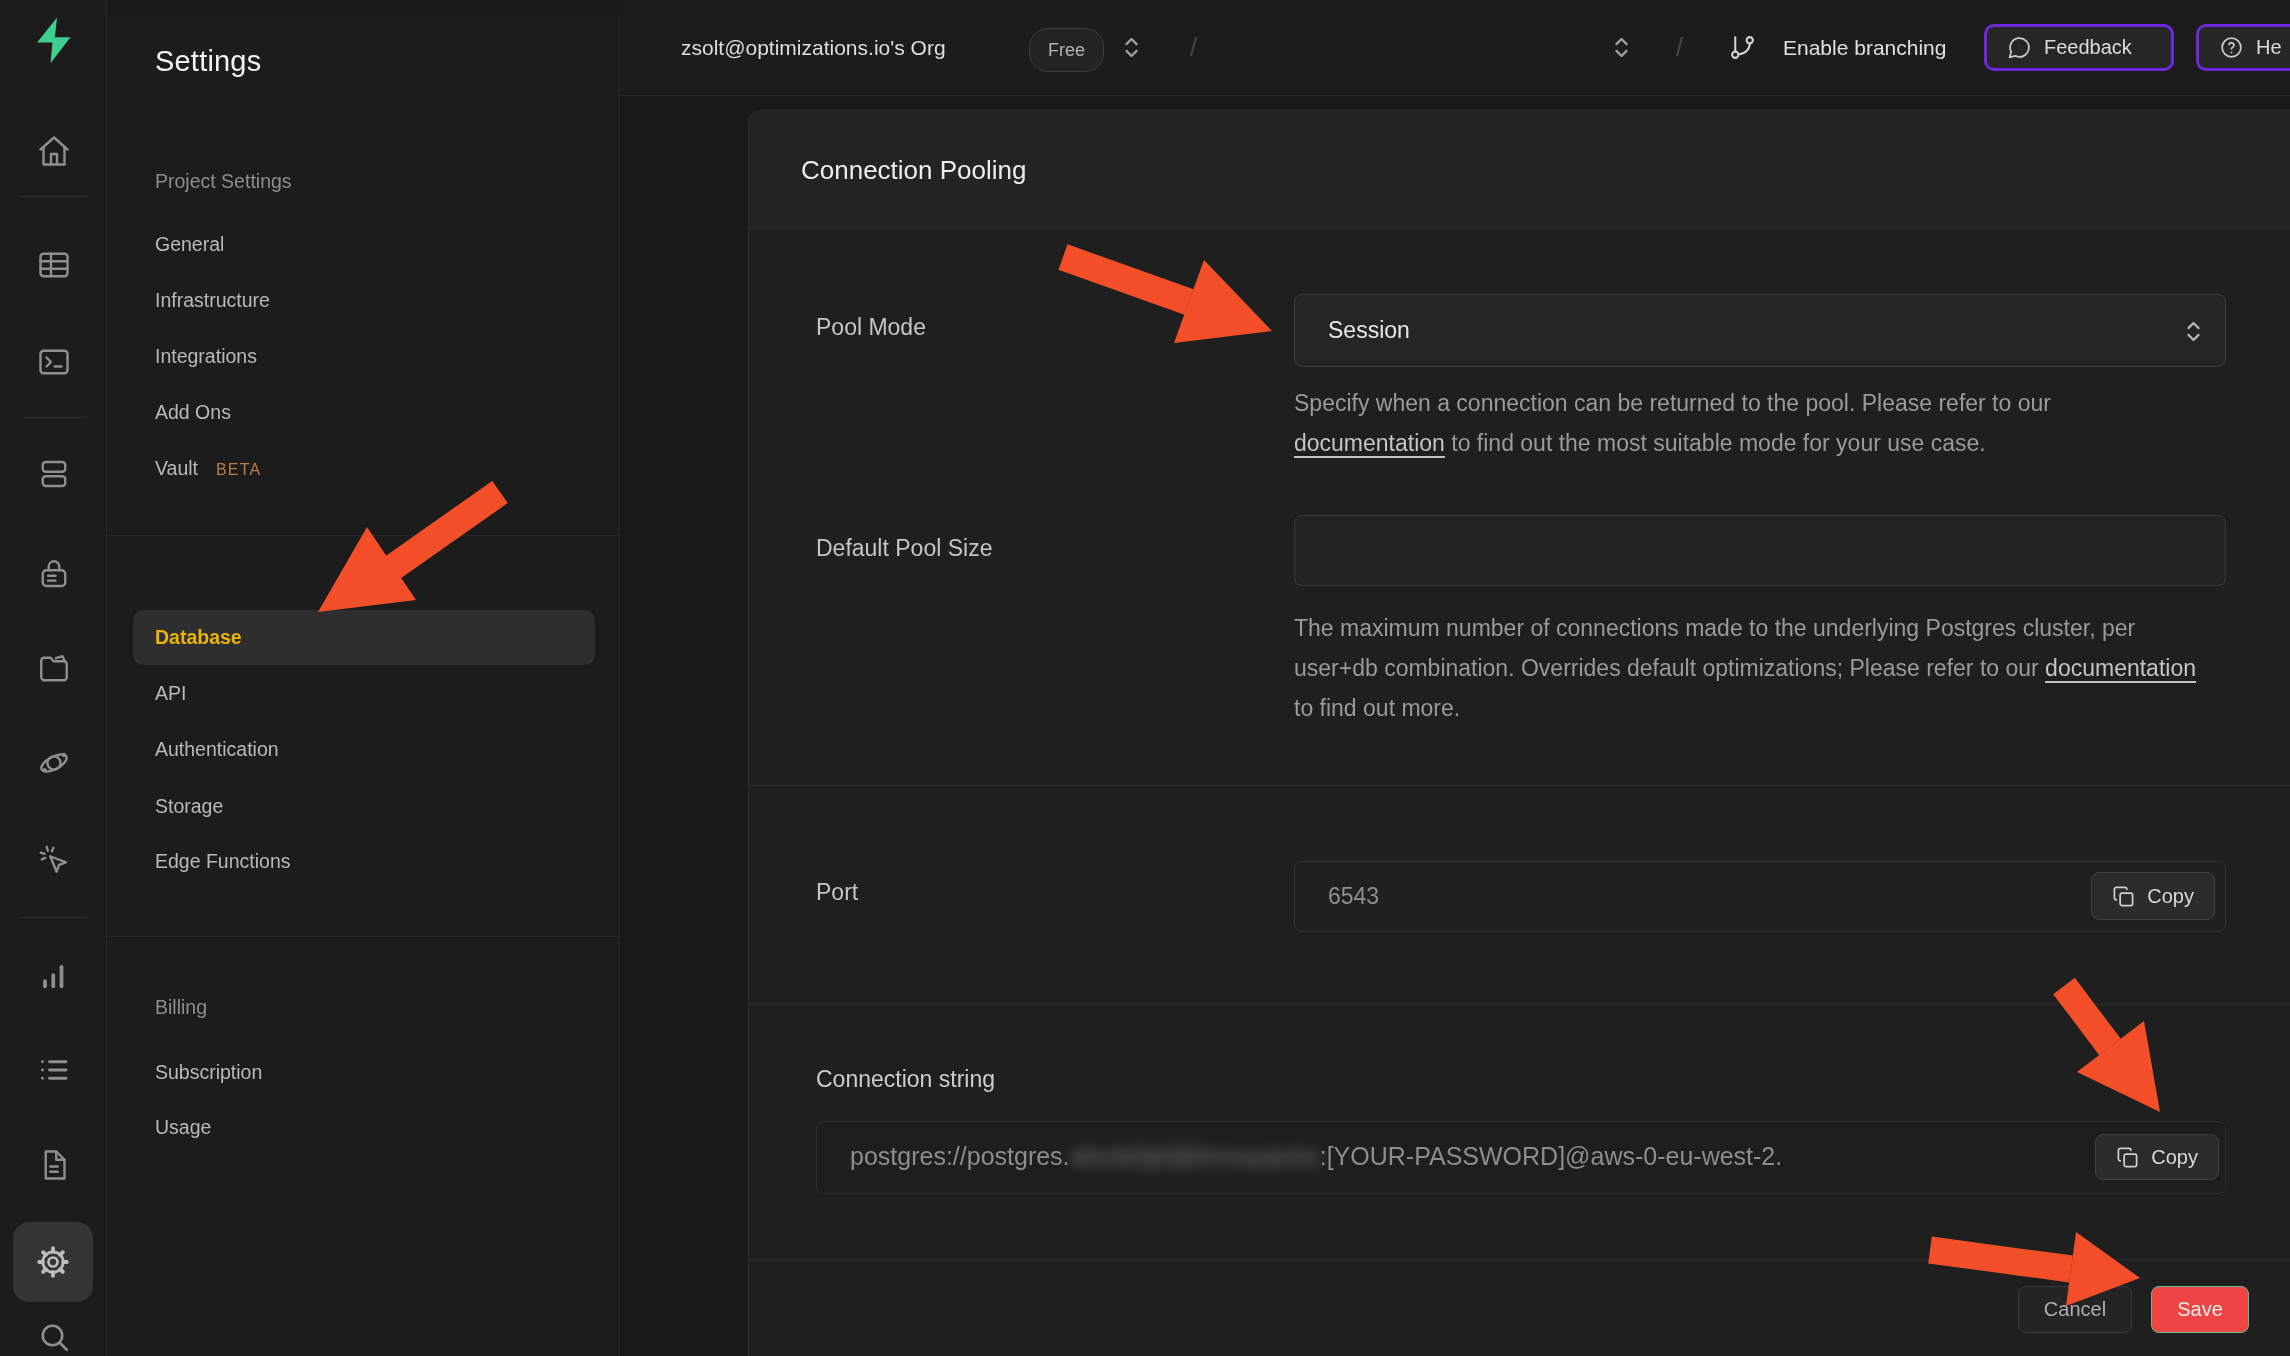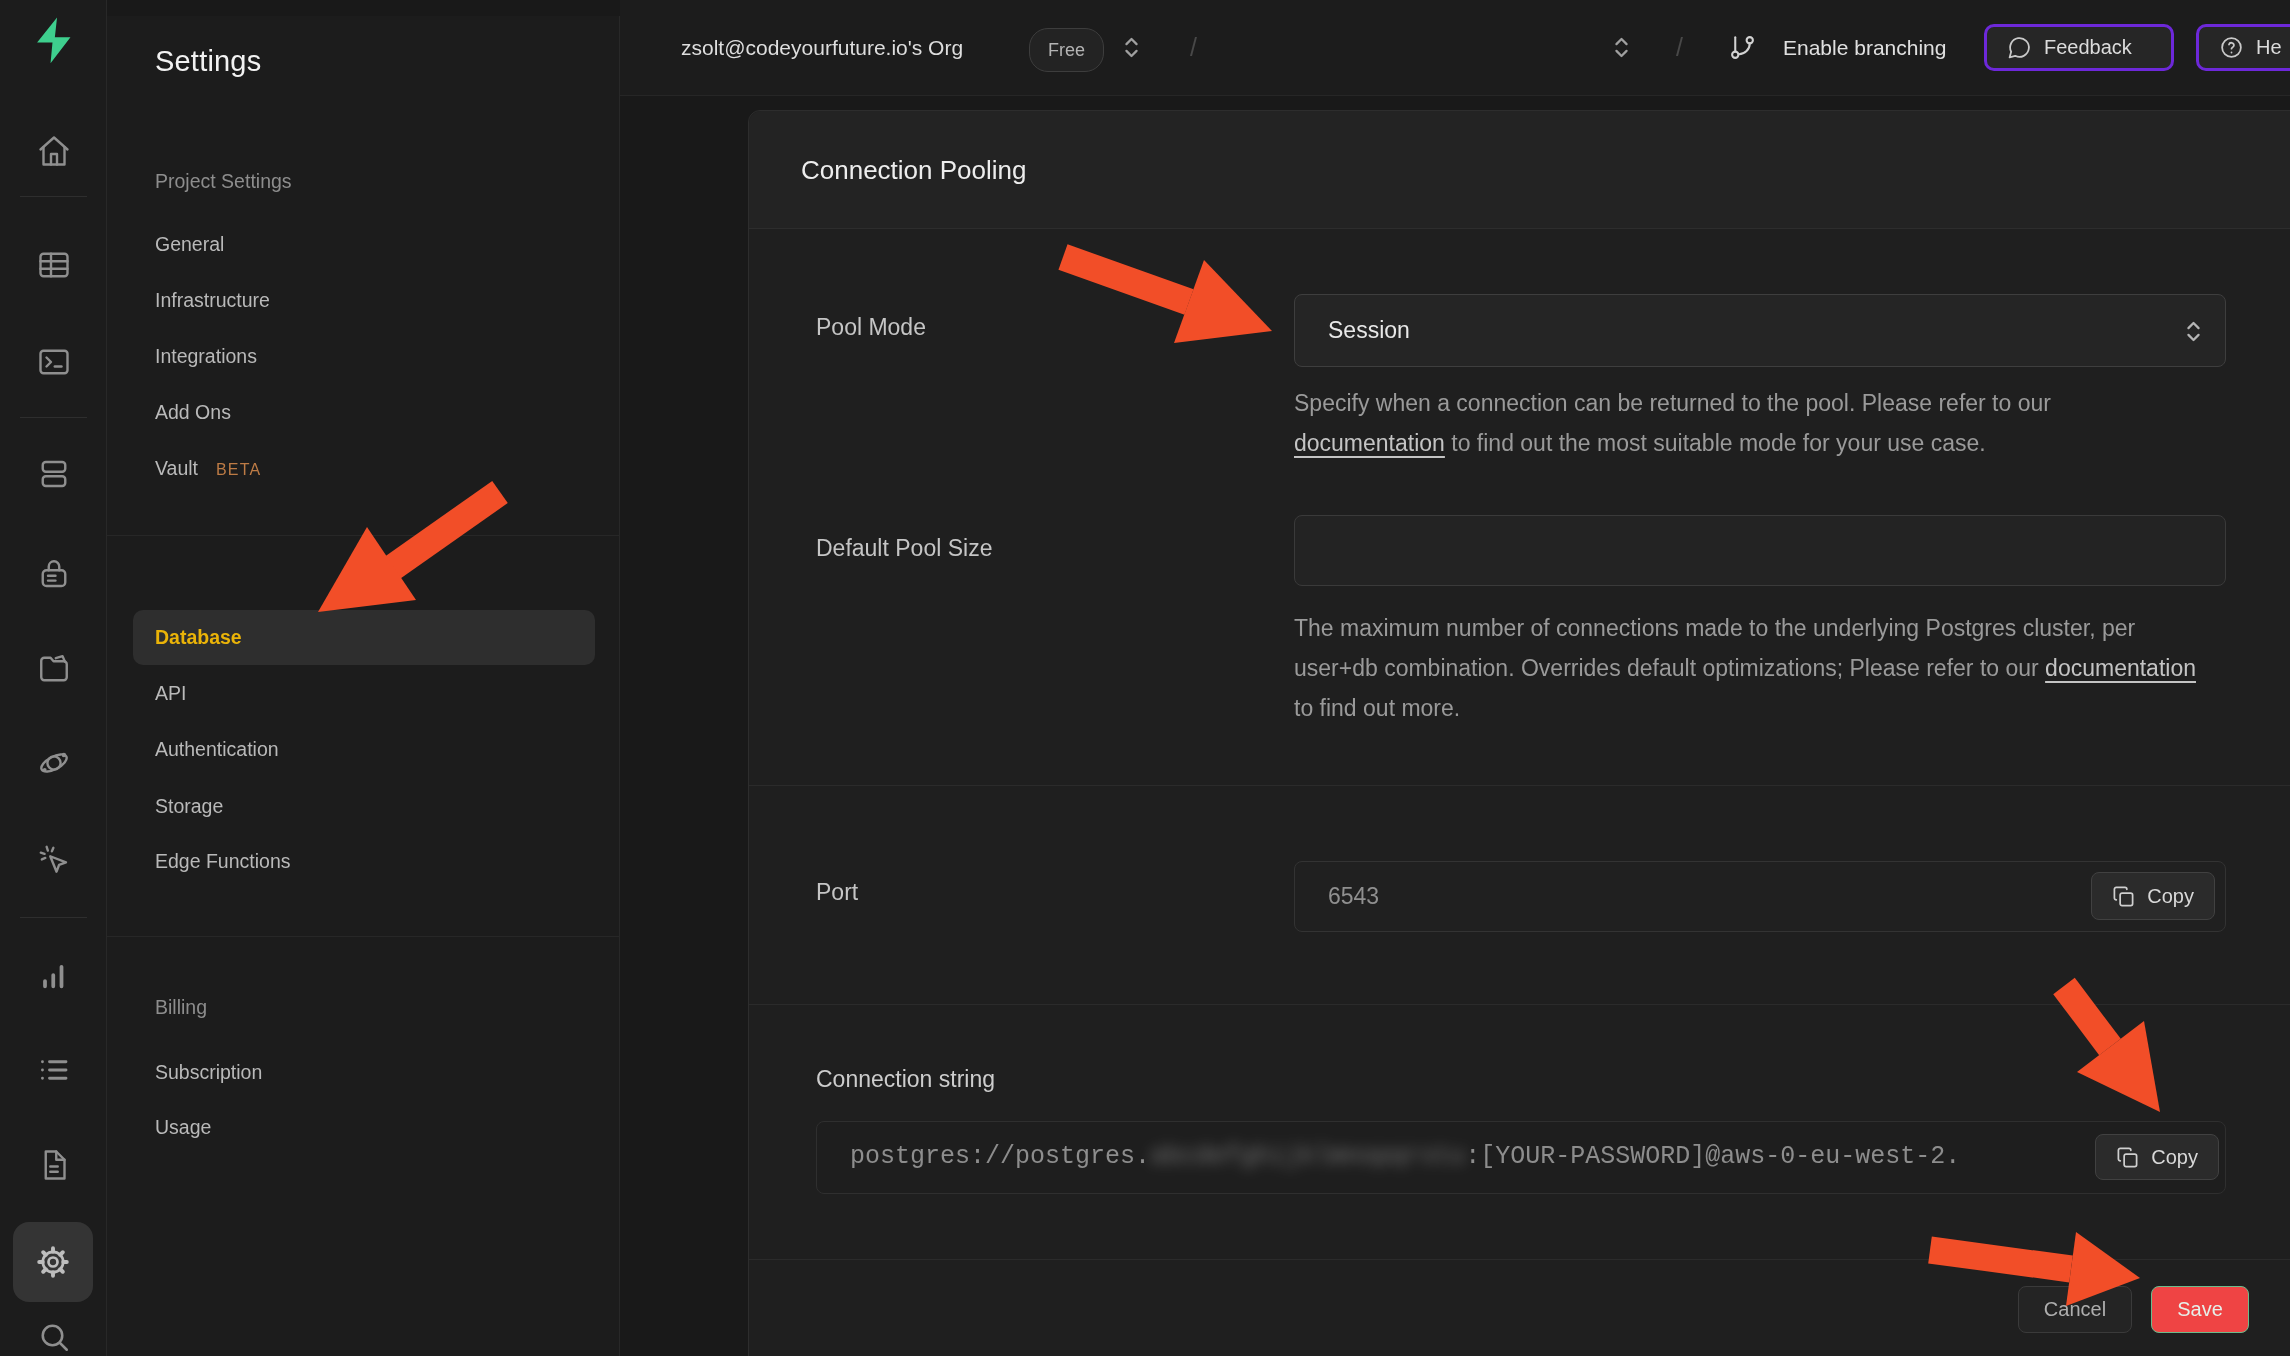--- a/index.html
+++ b/index.html
@@ -49,21 +49,21 @@
   .select .sel-ic{ position:absolute; right:18px; top:23px; }
   .input{ position:absolute; left:545px; width:932px; height:71px; background:#232323; border:1px solid #3a3a3a; border-radius:8px; }
   .input.readonly{ background:#202020; border-color:#333; }
   .input .val{ position:absolute; left:33px; top:21px; font-size:23px; color:#8f8f8f; }
   .desc{ position:absolute; left:545px; width:910px; font-size:23px; line-height:40px; color:#9a9a9a; }
   .desc a{ color:#c4c4c4; text-decoration:underline; text-underline-offset:5px; cursor:pointer;}
   .cdiv{ position:absolute; left:0; right:0; height:1px; background:#2b2b2b; }
   .copy-btn{ position:absolute; height:48px; background:#2b2b2b; border:1px solid #414141; border-radius:8px; display:flex; align-items:center; padding:0 20px; font-size:20px; color:#d8d8d8; cursor:pointer;}
   .copy-btn svg{ width:23px; height:23px; margin-right:12px; color:#cfcfcf;}
   .codebox{ position:absolute; left:67px; top:1010px; width:1410px; height:73px; background:#1e1e1e; border:1px solid #2f2f2f; border-radius:8px; overflow:hidden;}
-  .codebox .code{ position:absolute; left:33px; top:20px; white-space:nowrap; font-family:Liberation Mono, monospace; font-size:25px; color:#8d8d8d; }
+  .codebox .code{ position:absolute; left:33px; top:20px; white-space:nowrap; font-family:Liberation Sans, sans-serif; font-size:25px; color:#8d8d8d; }
   .blurred{ filter:blur(7px); opacity:.8; }
   .btn{ position:absolute; top:1175px; height:47px; border-radius:8px; display:flex; align-items:center; justify-content:center; font-size:20px; cursor:pointer; }
   .btn-cancel{ left:1269px; width:114px; background:#242424; border:1px solid #3a3a3a; color:#aeaeae; }
   .btn-save{ left:1402px; width:98px; background:#ef4444; border:1px solid #6cbb8c; color:#e6efe9; }
 
   
   #arrows{ position:absolute; inset:0; width:2290px; height:1356px; z-index:60; pointer-events:none; }
 </style>
 </head>
 <body>
@@ -197,21 +197,21 @@
     <div class="nav-div" style="top:920px"></div>
 
     <div class="nav-h" style="top:977px">Billing</div>
     <div class="nav-i" style="top:1042px">Subscription</div>
     <div class="nav-i" style="top:1097px">Usage</div>
   </div>
 
   <div class="hdr-border"></div>
 
   <div id="tophdr">
-    <div class="th org">zsolt@codeyourfuture.io's Org</div>
+    <div class="th org">zsolt@optimizations.io's Org</div>
     <div class="th badge">Free</div>
     <div class="sel-ic" style="left:498px">
       <svg viewBox="0 0 24 24" fill="none" stroke="currentColor" stroke-width="2" stroke-linecap="round" stroke-linejoin="round">
           <path d="m7.5 9 4.5-4.5L16.5 9"></path>
           <path d="m7.5 15 4.5 4.5L16.5 15"></path>
         </svg>
     </div>
     <div class="th slash" style="left:570px">/</div>
     <div class="sel-ic" style="left:988px">
       <svg viewBox="0 0 24 24" fill="none" stroke="currentColor" stroke-width="2" stroke-linecap="round" stroke-linejoin="round">

